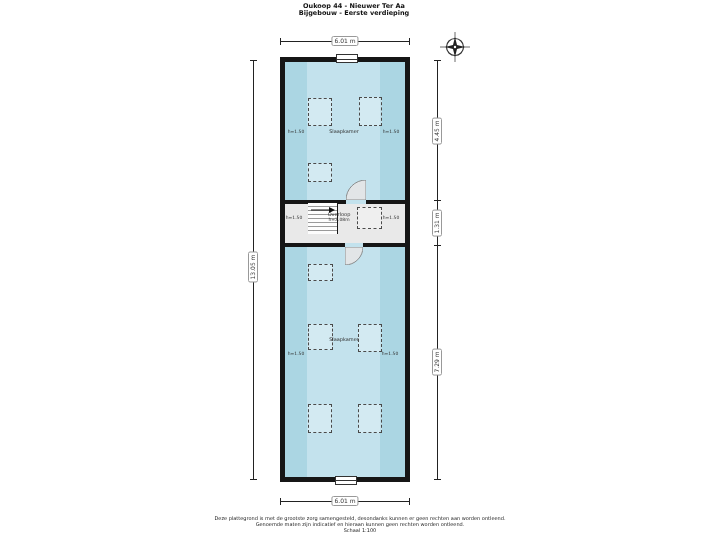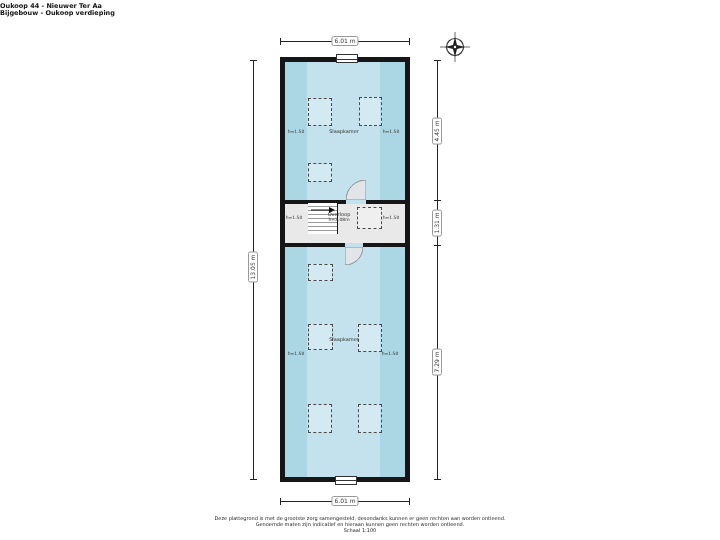--- a/index.html
+++ b/index.html
@@ -4,21 +4,21 @@
 <style>
   html,body{margin:0;padding:0;}
   body{
     width:720px;height:540px;position:relative;background:#ffffff;
     font-family:"DejaVu Sans","Liberation Sans",sans-serif;color:#222;
     overflow:hidden;
   }
   .abs{position:absolute;}
 
   
-  .title-block{left:0;right:12px;top:3px;line-height:7px;}
+  .title-block{left:0;right:12px;top:3px;text-align:center;line-height:7px;}
   .title-line{font-size:6.5px;font-weight:bold;color:#111;}
 
   
   .compass{left:437px;top:29px;width:36px;height:36px;}
 
   
   .plan{left:280px;top:57px;width:130px;height:425px;border:5px solid #161616;box-sizing:border-box;background:#c3e2ed;}
   .room{left:0;width:120px;background:linear-gradient(to right,#abd6e3 0 22px,#c3e2ed 22px 95px,#abd6e3 95px 100%);}
   .room-top{top:0;height:138px;}
   .room-bottom{top:185px;height:230px;}
@@ -58,21 +58,21 @@
 
   
   .footer{left:0;right:0;top:515px;text-align:center;line-height:6px;color:#222;}
   .footer div{font-size:5px;}
 </style>
 </head>
 <body>
 
 <div class="abs title-block">
   <div class="title-line">Oukoop 44 - Nieuwer Ter Aa</div>
-  <div class="title-line">Bijgebouw - Oukoop verdieping</div>
+  <div class="title-line">Bijgebouw - Eerste verdieping</div>
 </div>
 
 <div class="abs compass">
   <svg width="36" height="36" viewBox="0 0 36 36">
     <line x1="3" y1="18" x2="33" y2="18" stroke="#444" stroke-width="0.8"></line>
     <line x1="18" y1="3" x2="18" y2="33" stroke="#444" stroke-width="0.8"></line>
     <circle cx="18" cy="18" r="8.5" fill="#ffffff" stroke="#333" stroke-width="1.2"></circle>
     <polygon points="18,8 20,16 28,18 20,20 18,28 16,20 8,18 16,16" fill="#222"></polygon>
     <circle cx="18" cy="18" r="1.2" fill="#fff"></circle>
   </svg>

